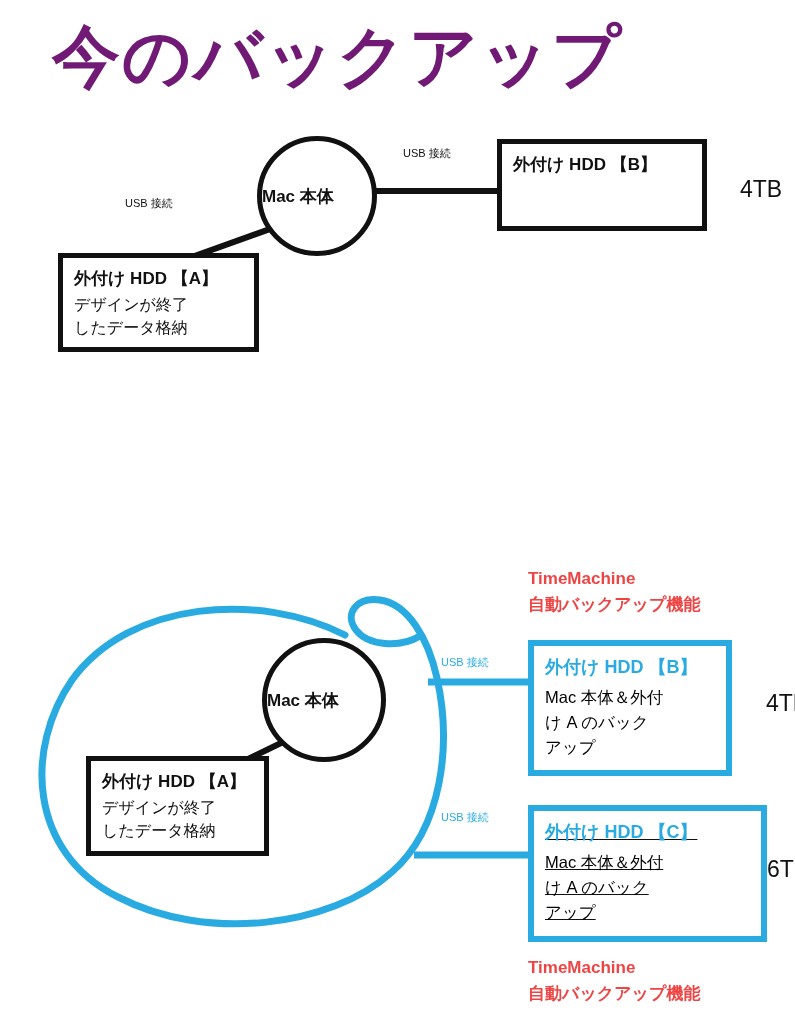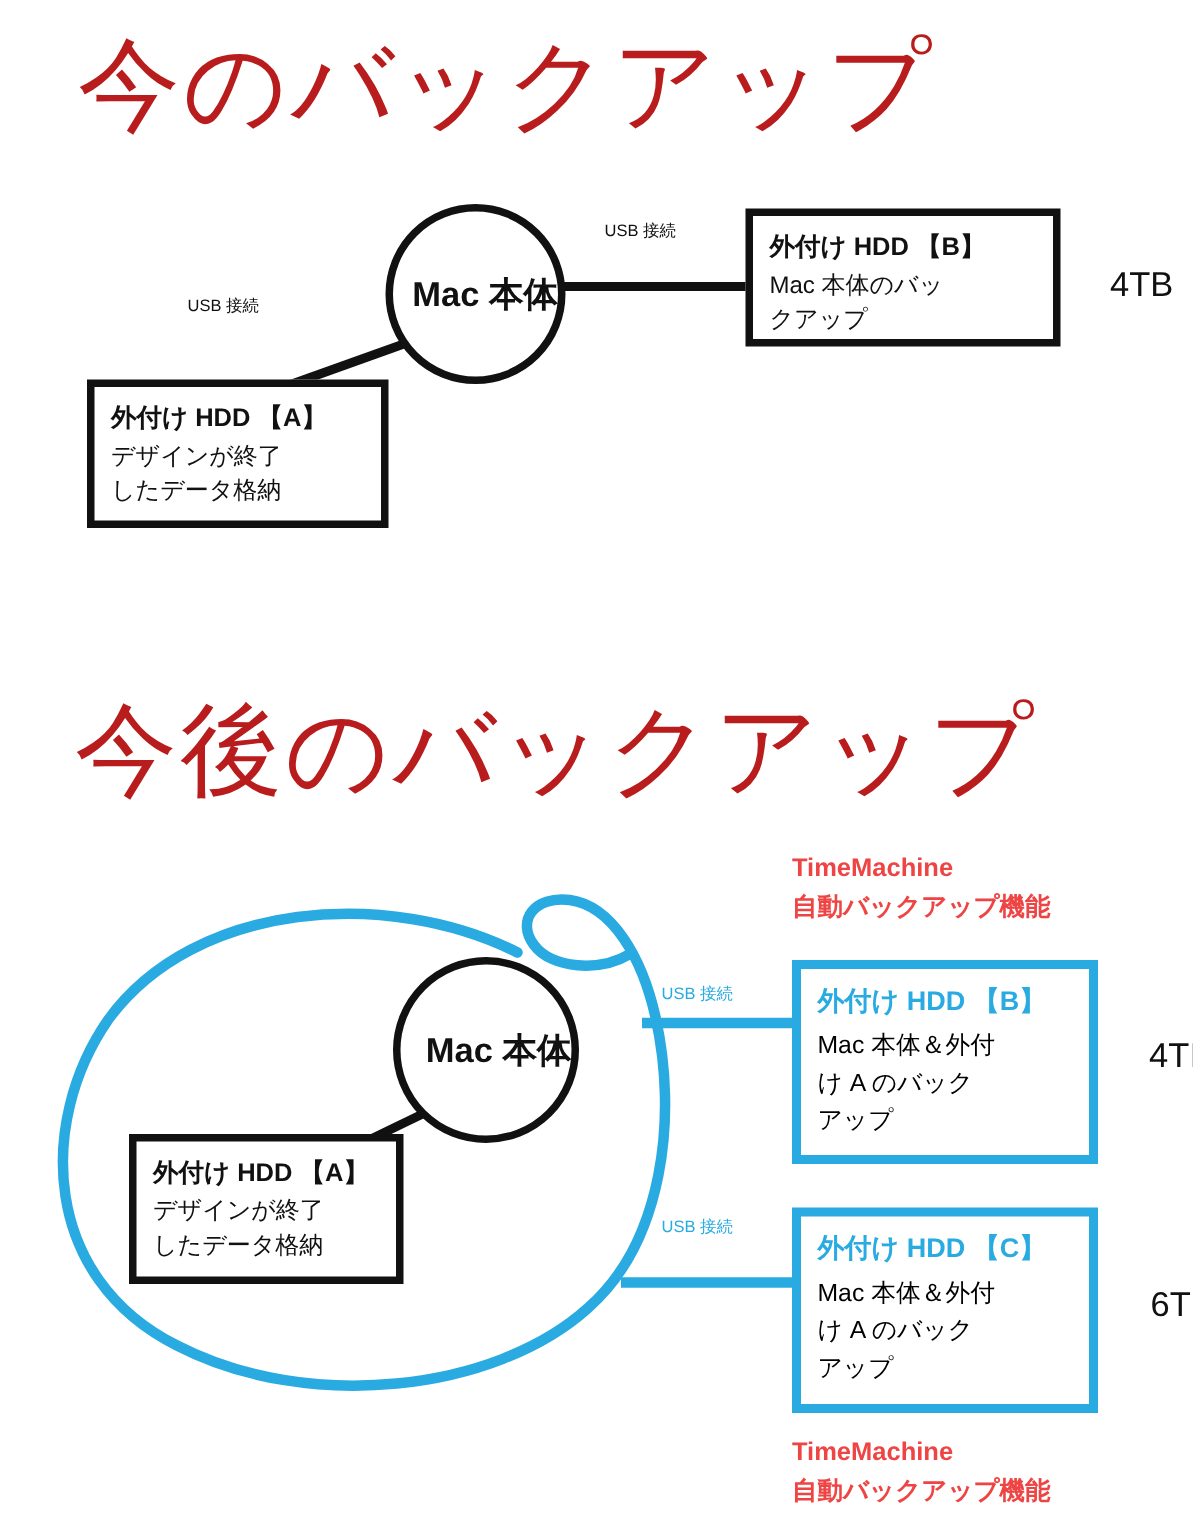--- a/index.html
+++ b/index.html
@@ -1,22 +1,22 @@
 <!DOCTYPE html>
 <html><head>
 <meta charset="utf-8">
 <style>
   html,body{margin:0;padding:0;background:#ffffff;}
   body{font-family:"Liberation Sans","DejaVu Sans",sans-serif;color:#111;}
   .page{position:relative;width:795px;height:1024px;background:#fff;overflow:hidden;}
   .layer-svg{position:absolute;left:0;top:0;z-index:0;pointer-events:none;}
   .abs{position:absolute;z-index:1;}
-  .title{font-size:68px;font-weight:normal;letter-spacing:2px;color:#b91c1c;white-space:nowrap;}
+  .title{font-size:68px;font-weight:bold;letter-spacing:2px;color:#701a75;white-space:nowrap;}
   .circle{box-sizing:border-box;border:5px solid #111;border-radius:50%;background:#fff;
-          display:flex;align-items:center;justify-content:flex-end;font-weight:bold;font-size:23px;}
+          display:flex;align-items:center;justify-content:flex-start;font-weight:bold;font-size:17px;}
   .box{box-sizing:border-box;border:5px solid #111;background:#fff;padding:9px 11px;}
   .box .box-title{font-weight:bold;font-size:17px;margin-bottom:3px;}
   .box .box-body{font-size:16px;line-height:1.45;white-space:pre-line;}
   .box-blue{border:6px solid #29abe2;}
   .box-blue .box-title{color:#29abe2;font-size:18px;margin-bottom:6px;}
   .box-blue .box-body{color:#000000;font-size:16.5px;line-height:1.5;}
   .usb-label{font-weight:normal;font-size:11px;white-space:nowrap;}
   .usb-label.blue{color:#29abe2;}
   .capacity{font-weight:normal;font-size:23px;white-space:nowrap;margin-left:26px;}
   .tm-label{color:#ef4444;font-weight:bold;font-size:17px;line-height:1.5;white-space:pre-line;}
@@ -58,27 +58,24 @@
   <div class="abs usb-label" style="left:403px;top:146px;">USB 接続</div>
 
   <div class="abs box" style="left:58px;top:253px;width:201px;height:99px;">
     <div class="box-title">外付け HDD 【A】</div>
     <div class="box-body">デザインが終了
 したデータ格納</div>
   </div>
 
   <div class="abs box" style="left:497px;top:139px;width:210px;height:92px;">
     <div class="box-title">外付け HDD 【B】</div>
-    <div class="box-body">Mac 本体のバッ
-クアップ</div>
   </div>
 
   <div class="abs capacity" style="left:714px;top:176px;">4TB</div>
 
-  <div class="abs title" style="left:50px;top:455px;">今後のバックアップ</div>
 
   <div class="abs tm-label" style="left:528px;top:566px;">TimeMachine
 自動バックアップ機能</div>
 
   <div class="abs circle" style="left:262px;top:638px;width:124px;height:124px;">
     <span>Mac 本体</span>
   </div>
 
   <div class="abs box" style="left:86px;top:756px;width:183px;height:100px;">
     <div class="box-title">外付け HDD 【A】</div>
@@ -92,21 +89,21 @@
 
   <div class="abs box box-blue" style="left:528px;top:640px;width:204px;height:136px;">
     <div class="box-title">外付け HDD 【B】</div>
     <div class="box-body">Mac 本体＆外付
 け A のバック
 アップ</div>
   </div>
 
   <div class="abs capacity" style="left:740px;top:690px;">4TB</div>
 
-  <div class="abs box box-blue" style="left:528px;top:805px;width:204px;height:137px;">
+  <div class="abs box box-blue" style="left:528px;top:805px;width:239px;height:137px;text-decoration:underline;">
     <div class="box-title">外付け HDD 【C】</div>
     <div class="box-body">Mac 本体＆外付
 け A のバック
 アップ</div>
   </div>
 
   <div class="abs capacity" style="left:741px;top:856px;">6TB</div>
 
   <div class="abs tm-label" style="left:528px;top:955px;">TimeMachine
 自動バックアップ機能</div>

